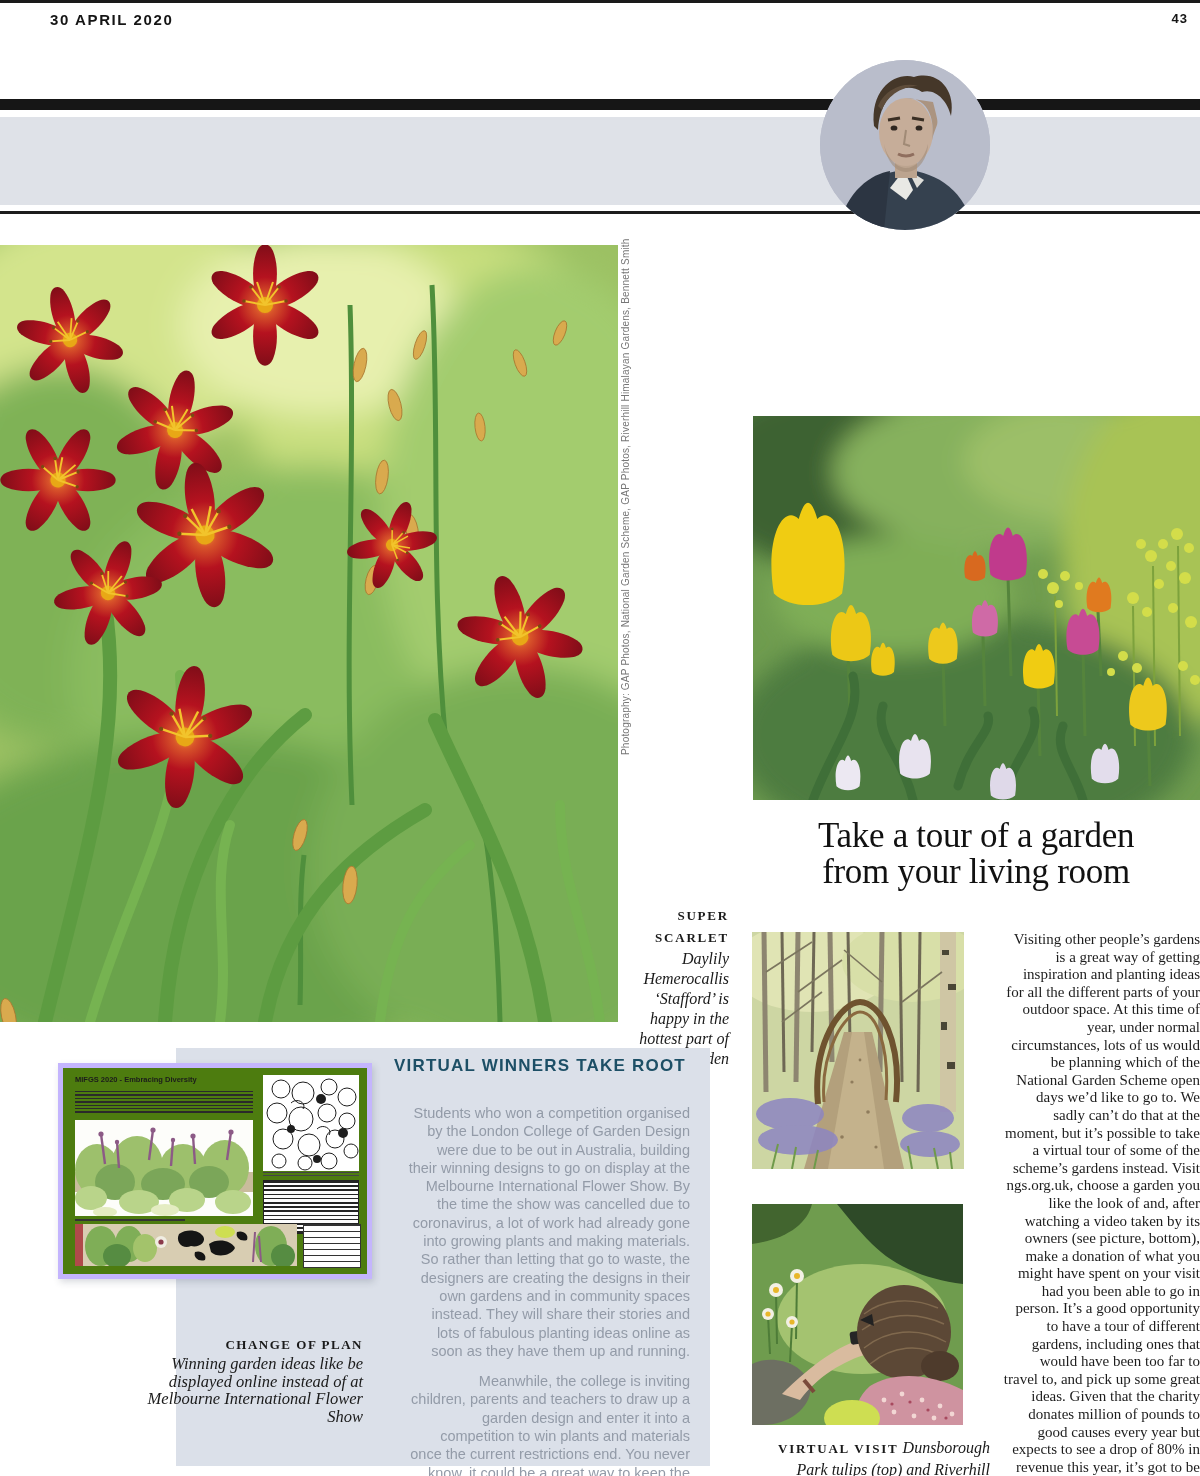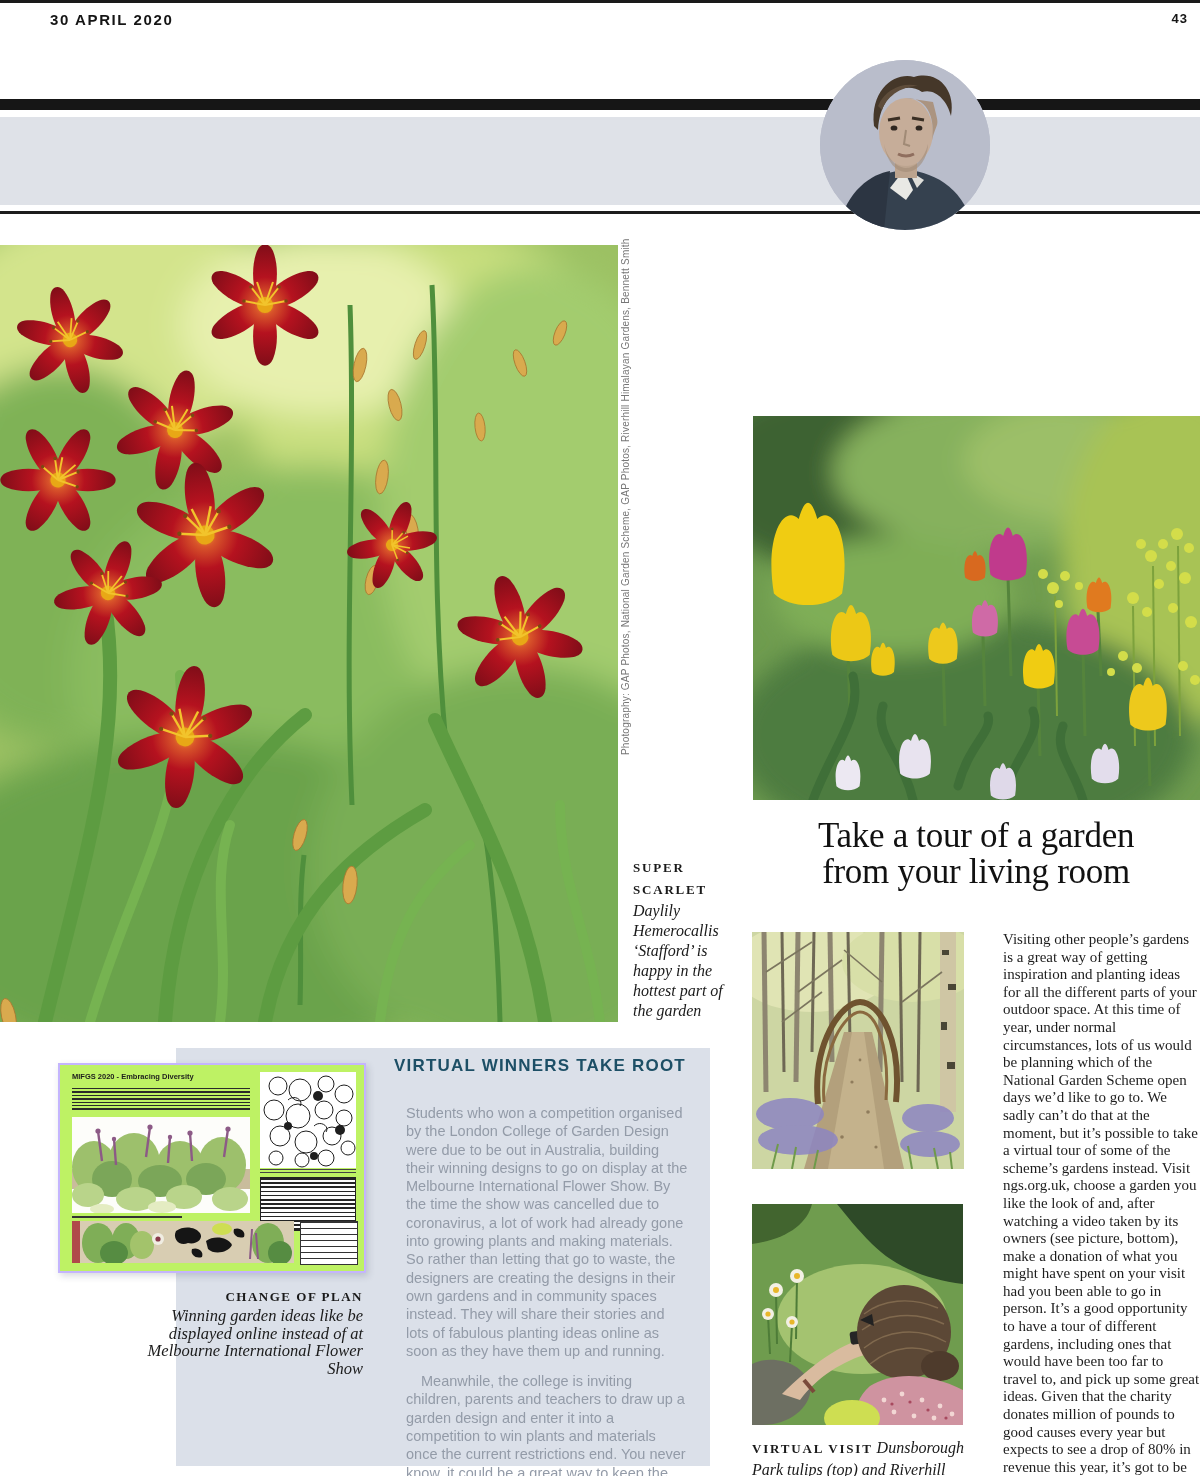--- a/index.html
+++ b/index.html
@@ -1,18 +1,18 @@
 <!DOCTYPE html>
 <html><head>
 <meta charset="utf-8">
 <style>
   html,body{margin:0;padding:0;background:#ffffff;}
   .page{position:relative;width:1200px;height:1476px;background:#fff;overflow:hidden;
         font-family:"Liberation Serif",serif;color:#1b1b1b;}
-  .abs{position:absolute;}
+  .abs{position:absolute;text-align:right;}
 
   
   .topline{left:0;top:0;width:1200px;height:3px;background:#1a1a1a;}
   .date{left:50px;top:11px;font-family:"Liberation Sans",sans-serif;font-size:15px;
         letter-spacing:1.6px;color:#151515;font-weight:600;}
   .pagenum{right:12px;top:11px;font-family:"Liberation Sans",sans-serif;font-size:13px;
         letter-spacing:1px;color:#151515;font-weight:600;}
   .blackbar{left:0;top:99px;width:1200px;height:11px;background:#161616;}
   .grayband{left:0;top:117px;width:1200px;height:88px;background:#dfe2e8;}
   .thinline{left:0;top:211px;width:1200px;height:3px;background:#1c1c1c;}
@@ -27,21 +27,21 @@
   .ph-person{left:752px;top:1204px;width:211px;height:221px;}
 
   
   .credit{left:620px;top:250px;height:505px;width:15px;
           writing-mode:vertical-rl;transform:rotate(180deg);
           font-family:"Liberation Sans",sans-serif;font-size:10px;color:#767676;
           letter-spacing:.2px;white-space:nowrap;}
 
   
   .cap-label{font-family:"Liberation Serif",serif;font-weight:700;font-size:13px;
-             letter-spacing:1.8px;color:#1a1a1a;}
+             letter-spacing:1.8px;color:#1a1a1a;margin-top:48px;}
   .cap-italic{font-family:"Liberation Serif",serif;font-style:italic;font-size:16px;
               color:#1a1a1a;}
   .cap-super{left:633px;top:857px;width:96px;line-height:20px;}
   .cap-super .cap-label{display:block;line-height:22px;}
   .cap-change{left:143px;top:1286px;width:220px;text-align:right;line-height:17.5px;z-index:3;}
   .cap-change .cap-label{display:block;line-height:21px;letter-spacing:1.5px;}
   .cap-change .cap-italic{font-size:16.5px;}
   .cap-virtual{left:752px;top:1437px;width:238px;line-height:21px;}
 
   
@@ -55,22 +55,22 @@
   
   .panel{left:176px;top:1048px;width:534px;height:418px;background:#dbe0e9;z-index:1;}
   .dw-heading{left:394px;top:1056px;font-family:"Liberation Sans",sans-serif;
               font-weight:700;font-size:17px;letter-spacing:1.2px;color:#1d4f66;z-index:3;}
   .dw-body{left:394px;top:1092px;width:308px;font-family:"Liberation Sans",sans-serif;
            font-size:14.5px;line-height:18.3px;color:#939ba8;z-index:3;}
   .dw-body p{margin:12px;}
   .dw-body p + p{text-indent:15px;}
 
   
-  .doc{left:58px;top:1063px;width:304px;height:206px;background:#bef264;
-       border:2px solid #c4b5fd;box-shadow:2px 3px 7px rgba(40,50,70,.18);z-index:4;}
+  .doc{left:58px;top:1063px;width:304px;height:206px;background:#4d7c0f;
+       border:5px solid #c4b5fd;box-shadow:2px 3px 7px rgba(40,50,70,.18);z-index:4;}
   .doc-title{position:absolute;left:12px;top:7px;font-family:"Liberation Sans",sans-serif;
              font-weight:700;font-size:7.5px;color:#1c1c1c;}
   .doc-par{position:absolute;left:12px;top:23px;width:178px;height:24px;
            background:repeating-linear-gradient(180deg,#2a2a2a 0 1.4px,transparent 1.4px 3.4px);}
   .doc-illus{position:absolute;left:12px;top:52px;width:178px;height:96px;}
   .doc-capline{position:absolute;left:12px;top:151px;width:110px;height:2px;background:#333;}
   .doc-plan{position:absolute;left:200px;top:7px;width:96px;height:96px;}
   .doc-plannote{position:absolute;left:200px;top:104px;width:96px;height:6px;
            background:repeating-linear-gradient(180deg,#444 0 1.2px,transparent 1.2px 3px);}
   .doc-table{position:absolute;left:200px;top:112px;width:94px;height:52px;border:1px solid #222;

